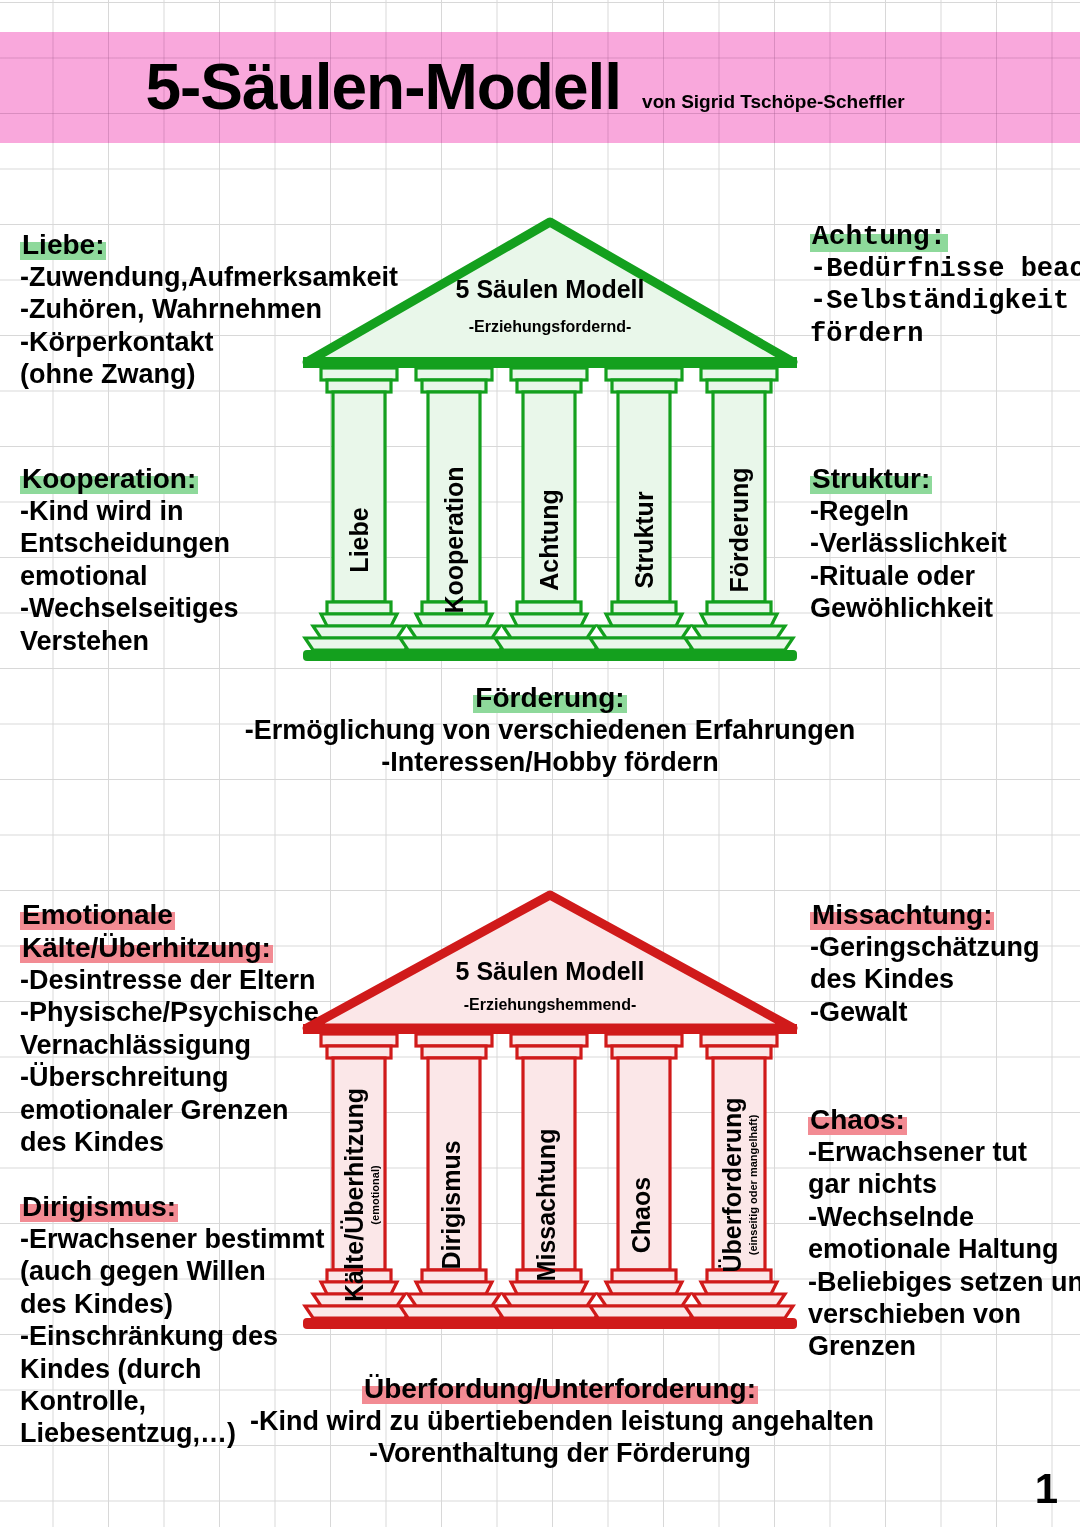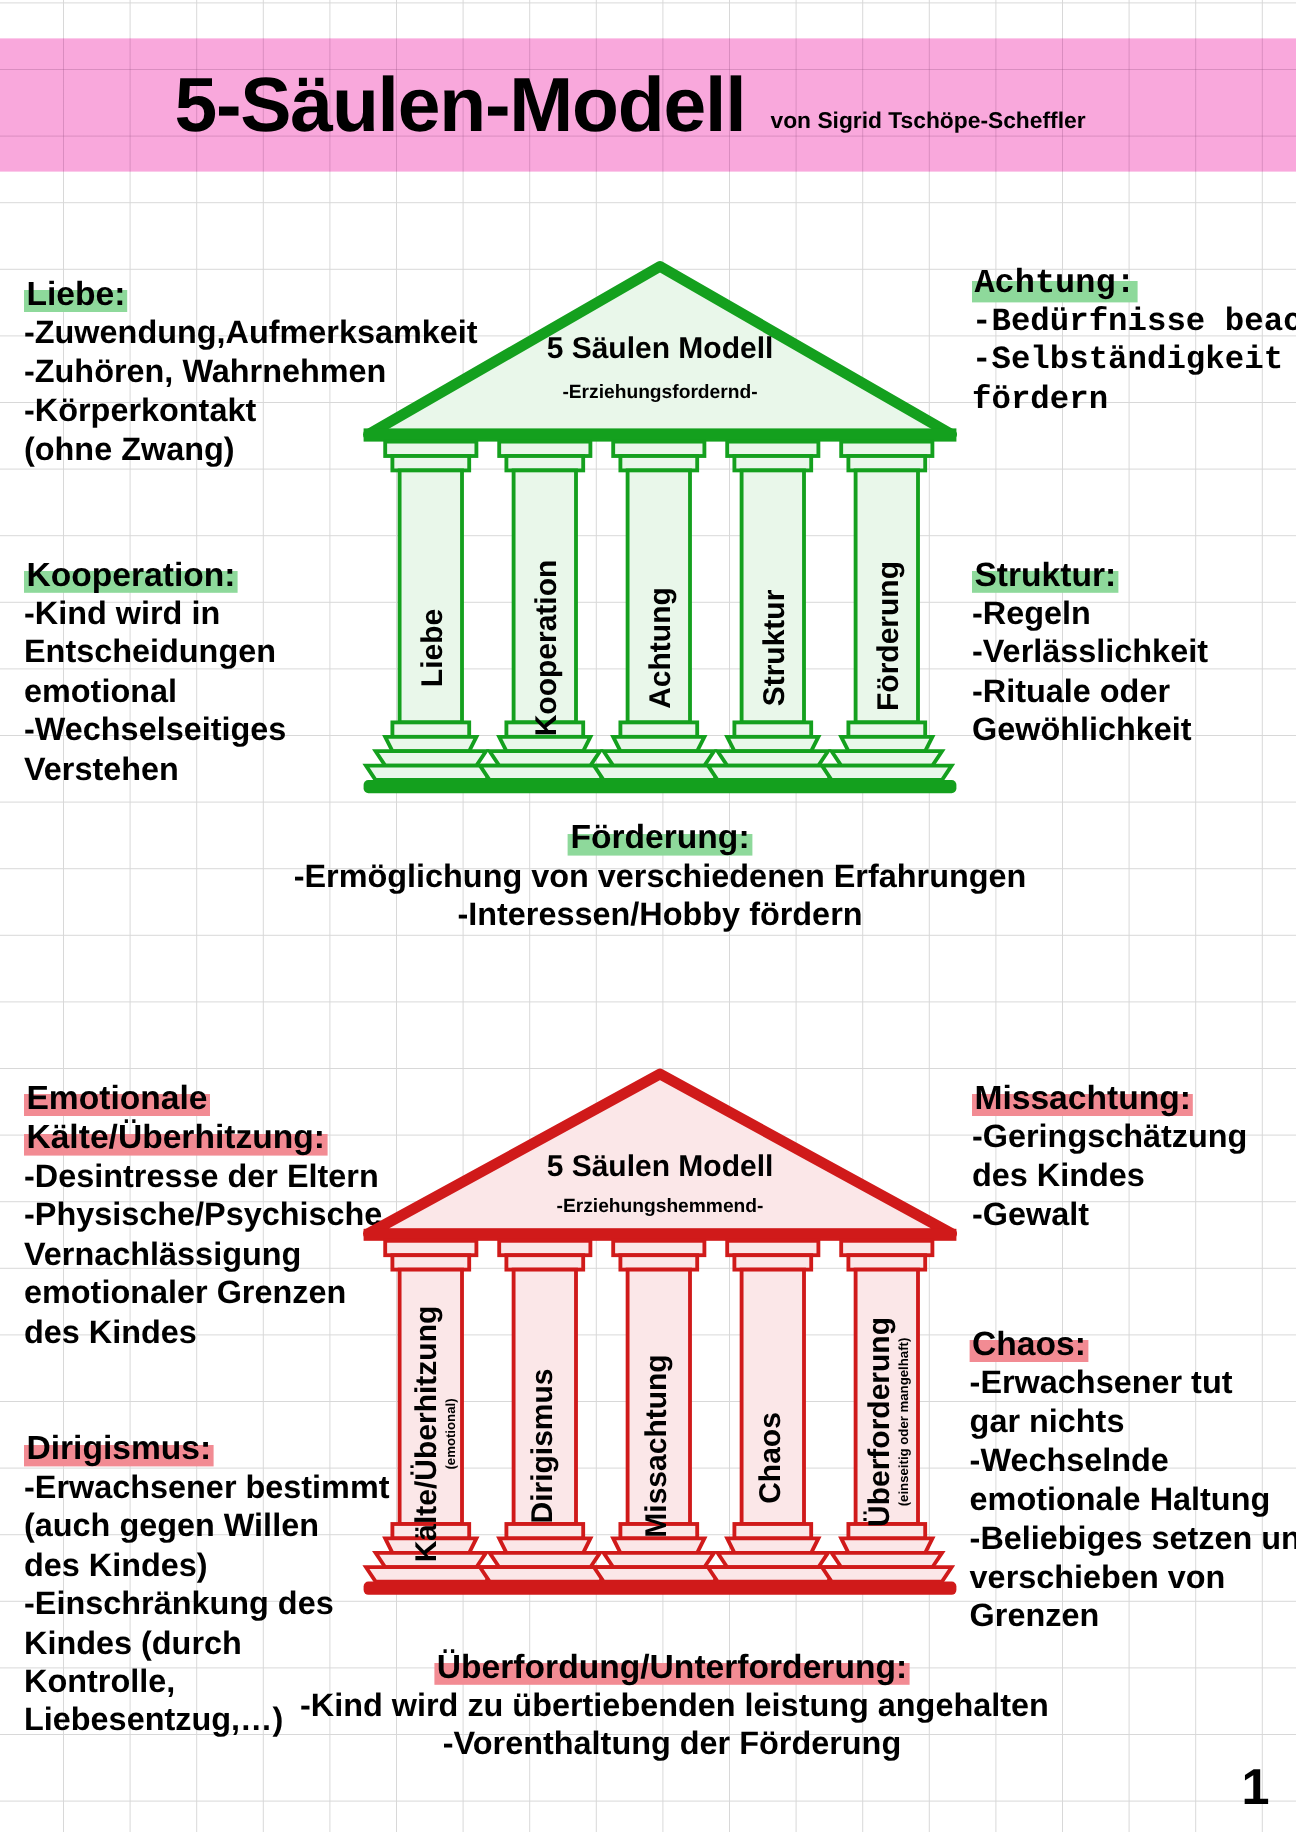--- a/index.html
+++ b/index.html
@@ -258,20 +258,21 @@
 </div>
 
 <div class="txtblock" style="left:20px; top:898px;">
   <div class="hdwrap">
     <span class="hd red-hl">Emotionale</span><br>
     <span class="hd red-hl">Kälte/Überhitzung:</span>
   </div>
   <div class="ln">-Desintresse der Eltern</div>
   <div class="ln">-Physische/Psychische</div>
   <div class="ln">Vernachlässigung</div>
+  <div class="ln">-Überschreitung</div>
   <div class="ln">emotionaler Grenzen</div>
   <div class="ln">des Kindes</div>
 </div>
 
 <div class="txtblock" style="left:20px; top:1190px;">
   <div class="hdwrap"><span class="hd red-hl">Dirigismus:</span></div>
   <div class="ln">-Erwachsener bestimmt</div>
   <div class="ln">(auch gegen Willen</div>
   <div class="ln">des Kindes)</div>
   <div class="ln">-Einschränkung des</div>

